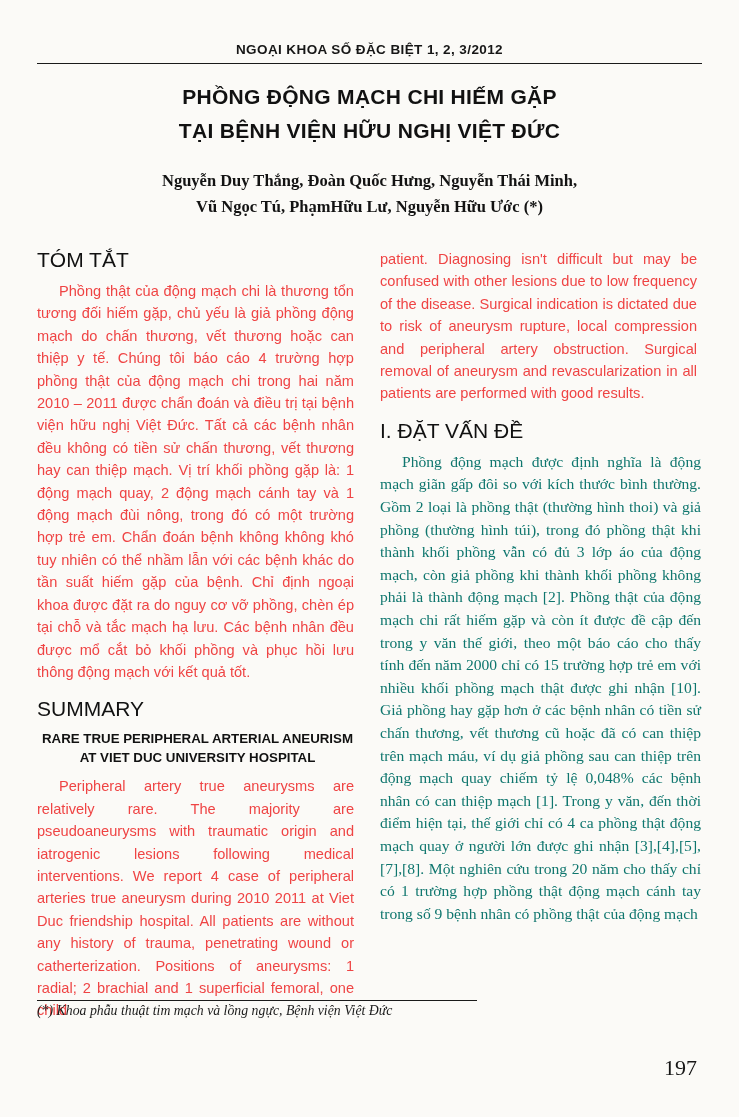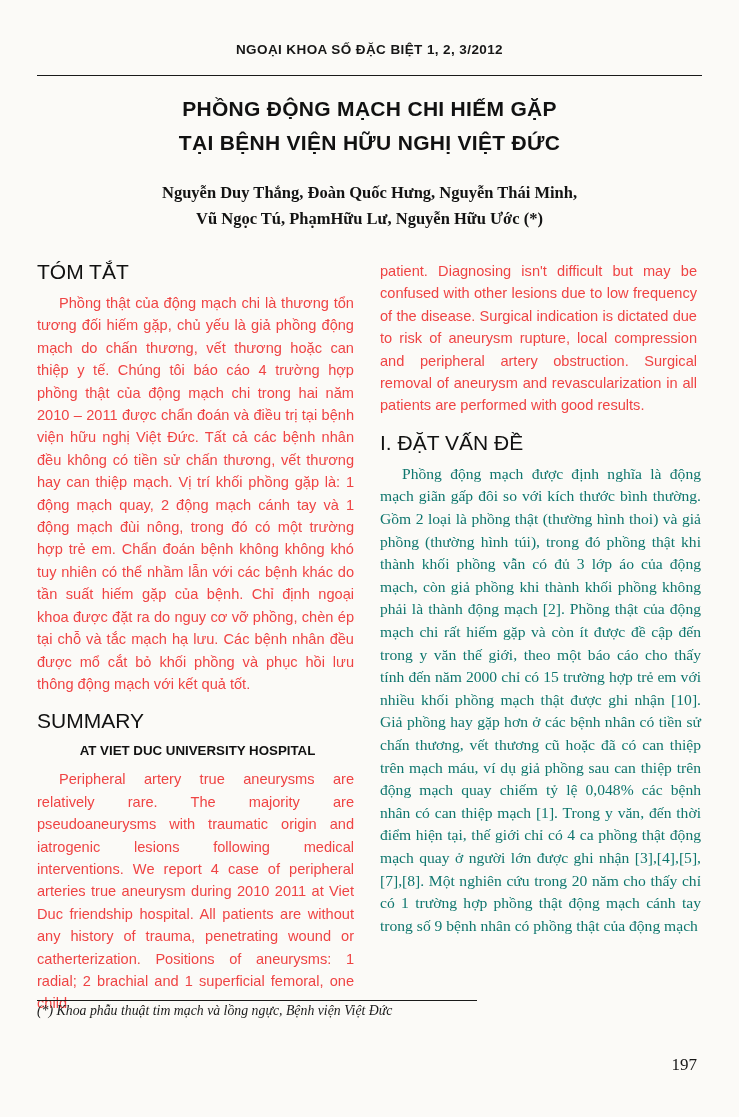--- a/index.html
+++ b/index.html
@@ -18,21 +18,21 @@
     color: #1b1b1b;
     overflow: hidden;
   }
   .journal-header {
     text-align: center;
     font-family: "Liberation Sans", sans-serif;
     font-weight: bold;
     font-size: 13.5px;
     letter-spacing: 0.4px;
     color: #161616;
-    padding-bottom: 18px;
+    padding-bottom: 6px;
     border-bottom: 1.6px solid #1a1a1a;
   }
   .article-title {
     margin-top: 16px;
     text-align: center;
     font-family: "Liberation Sans", sans-serif;
     font-weight: bold;
     font-size: 21px;
     line-height: 34px;
     letter-spacing: 0.3px;
@@ -102,21 +102,21 @@
     font-family: "Liberation Serif", serif;
     font-style: italic;
     font-size: 13.8px;
     color: #1b1b1b;
   }
   .page-number {
     position: absolute;
     right: 42px;
     top: 1055px;
     font-family: "Liberation Serif", serif;
-    font-size: 17px;
+    font-size: 22px;
     color: #161616;
   }
 </style>
 </head>
 <body>
 
 <div class="page">
 
   <div class="journal-header">NGOẠI KHOA SỐ ĐẶC BIỆT 1, 2, 3/2012</div>
 
@@ -131,20 +131,21 @@
   </div>
 
   <div class="columns">
 
     <div class="col">
       <h3 class="h-sans">TÓM TẮT</h3>
       <p class="body-sans indent">Phồng thật của động mạch chi là thương tổn tương đối hiếm gặp, chủ yếu là giả phồng động mạch do chấn thương, vết thương hoặc can thiệp y tế. Chúng tôi báo cáo 4 trường hợp phồng thật của động mạch chi trong hai năm 2010 – 2011 được chẩn đoán và điều trị tại bệnh viện hữu nghị Việt Đức. Tất cả các bệnh nhân đều không có tiền sử chấn thương, vết thương hay can thiệp mạch. Vị trí khối phồng gặp là: 1 động mạch quay, 2 động mạch cánh tay và 1 động mạch đùi nông, trong đó có một trường hợp trẻ em. Chẩn đoán bệnh không không khó tuy nhiên có thể nhầm lẫn với các bệnh khác do tần suất hiếm gặp của bệnh. Chỉ định ngoại khoa được đặt ra do nguy cơ vỡ phồng, chèn ép tại chỗ và tắc mạch hạ lưu. Các bệnh nhân đều  được mổ cắt bỏ khối phồng và phục hồi lưu thông động mạch với kết quả tốt.</p>
 
       <h3 class="h-sans mt">SUMMARY</h3>
       <div class="sub-heading">
+        <div>RARE TRUE PERIPHERAL ARTERIAL ANEURISM</div>
         <div>AT VIET DUC UNIVERSITY HOSPITAL</div>
       </div>
       <p class="body-sans indent">Peripheral artery true aneurysms are relatively rare. The majority are pseudoaneurysms with traumatic origin and iatrogenic lesions following medical interventions. We report 4 case of peripheral arteries true aneurysm during 2010 2011 at Viet Duc friendship hospital. All patients are without any history of trauma, penetrating wound or catherterization. Positions of aneurysms: 1 radial; 2 brachial and 1 superficial femoral, one child</p>
     </div>
 
     <div class="col">
       <p class="body-sans">patient. Diagnosing isn't difficult but may be confused with other lesions due to low frequency of the disease. Surgical indication is dictated due to risk of aneurysm rupture, local compression and peripheral artery obstruction. Surgical removal of aneurysm and revascularization in all patients are performed with good results.</p>
 
       <h3 class="h-sans mt">I. ĐẶT VẤN ĐỀ</h3>
       <p class="body-serif indent">Phồng động mạch được định nghĩa là động mạch giãn gấp đôi so với kích thước bình thường. Gồm 2 loại là phồng thật (thường hình thoi) và giả phồng (thường hình túi), trong đó phồng thật  khi thành khối phồng vẫn có đủ 3 lớp áo của động mạch, còn giả phồng khi thành khối phồng không phải là thành động mạch [2]. Phồng thật của động mạch chi rất hiếm gặp và còn ít được đề cập đến trong y văn thế giới, theo một báo cáo cho thấy tính đến năm 2000 chỉ có 15 trường hợp trẻ em với nhiều khối phồng mạch thật được ghi nhận [10]. Giả phồng hay gặp hơn ở các bệnh nhân có tiền sử chấn thương, vết thương cũ hoặc đã có can thiệp trên mạch máu, ví dụ giả phồng sau can thiệp trên động mạch quay chiếm tỷ lệ 0,048% các bệnh nhân có can thiệp mạch [1]. Trong y văn, đến thời điểm hiện tại, thế giới chỉ có 4 ca phồng thật động mạch quay ở người lớn được ghi nhận [3],[4],[5],[7],[8]. Một nghiên cứu trong 20 năm cho thấy chỉ có 1 trường hợp phồng thật động mạch cánh tay trong số 9 bệnh nhân có phồng thật của động mạch</p>

